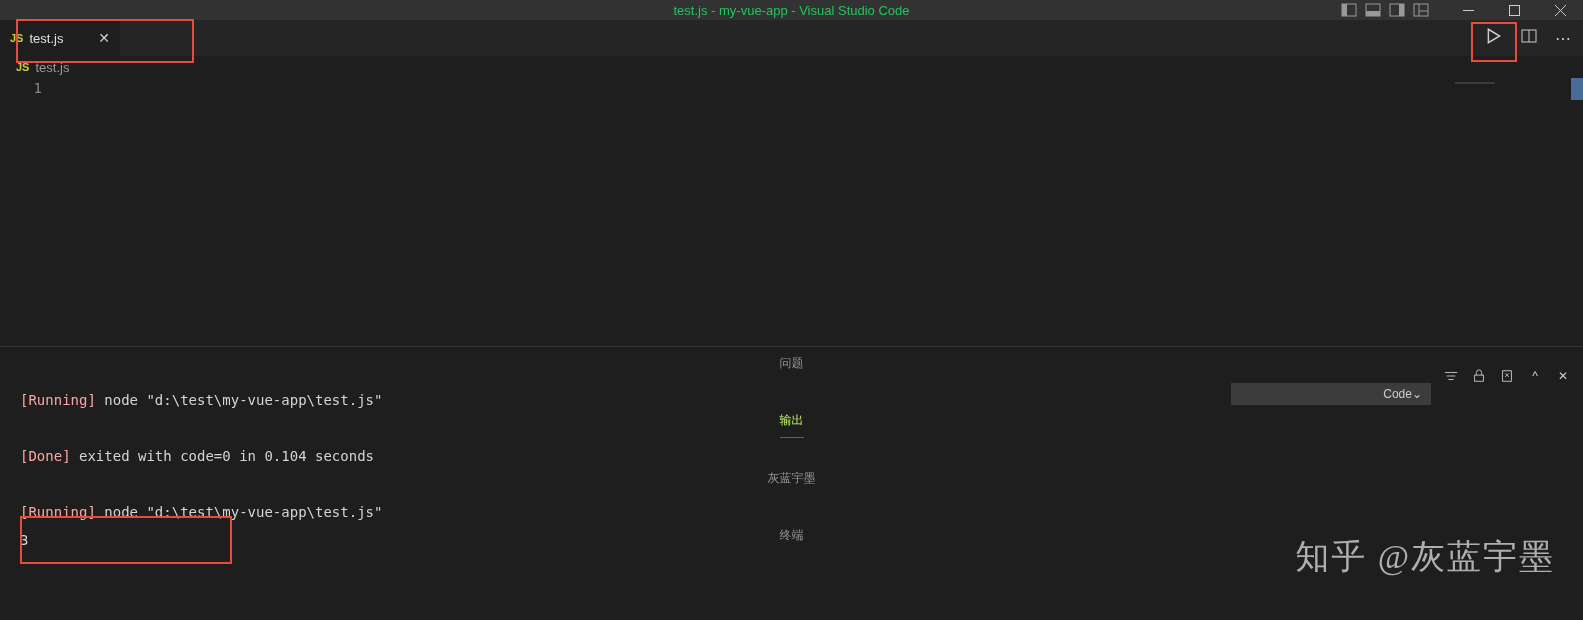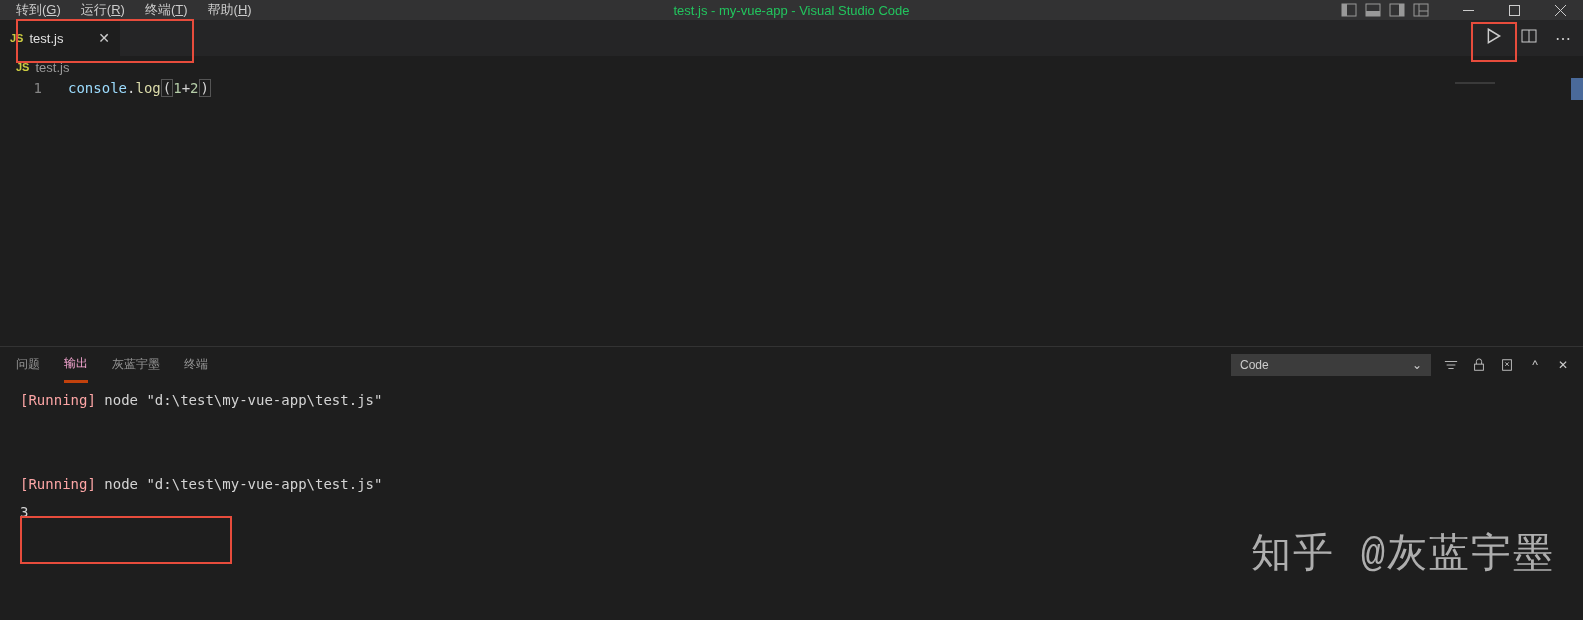--- a/index.html
+++ b/index.html
@@ -132,41 +132,43 @@
       border-top: 1px solid #333;
     }
     .panel-tabs {
       height: 35px;
       display: flex;
       align-items: center;
       padding: 0 16px;
       gap: 24px;
       font-size: 12px;
       position: relative;
+      flex-direction: column;
     }
     .panel-tab { color: #969696; cursor: pointer; padding: 8px 0; }
-    .panel-tab.active { color: #f9a8d4; border-bottom: 3px solid #c2410c; }
+    .panel-tab.active { color: #bef264; border-bottom: 1px solid #c2410c; }
     .panel-right {
       position: absolute;
       right: 12px;
       display: flex;
       align-items: center;
       gap: 12px;
     }
     .panel-select {
       background: #3c3c3c;
       border: 1px solid #3c3c3c;
       color: #ccc;
       padding: 3px 8px;
       font-size: 12px;
       width: 200px;
       display: flex;
-      justify-content: space-between;
+      justify-content: flex-end;
       align-items: center;
       cursor: pointer;
+      margin-top: 36px;
     }
     .panel-icon { color: #ccc; cursor: pointer; width: 16px; height: 16px; display: flex; align-items: center; justify-content: center; }
     
     .panel-output {
       font-family: Consolas, monospace;
       font-size: 14px;
       padding: 4px 20px;
       line-height: 28px;
       color: #d4d4d4;
     }
@@ -176,37 +178,31 @@
     .redbox { position: absolute; border: 2px solid #e74c3c; pointer-events: none; }
     .rb1 { left: 16px; top: 19px; width: 178px; height: 44px; }
     .rb2 { right: 66px; top: 22px; width: 46px; height: 40px; }
     .rb3 { left: 20px; top: 516px; width: 212px; height: 48px; }
     
     
     .watermark {
       position: absolute;
       right: 28px;
       bottom: 40px;
-      font-size: 40px;
+      font-size: 34px;
       color: #c8c8c8;
-      font-family: Liberation Mono, monospace;
+      font-family: Liberation Serif, serif;
       letter-spacing: 2px;
       opacity: 0.85;
     }
   </style>
 </head>
 <body>
 
 <div class="menubar">
-  <div class="menu-items">
-    <div class="menu-item"><span>转到(</span><span class="hotkey">G</span><span>)</span></div>
-    <div class="menu-item"><span>运行(</span><span class="hotkey">R</span><span>)</span></div>
-    <div class="menu-item"><span>终端(</span><span class="hotkey">T</span><span>)</span></div>
-    <div class="menu-item"><span>帮助(</span><span class="hotkey">H</span><span>)</span></div>
-  </div>
   <div class="title-center">test.js - my-vue-app - Visual Studio Code</div>
   <div class="window-controls">
     <div class="layout-icons">
       <svg class="layout-icon" viewBox="0 0 16 16">
           <rect x="1" y="2" width="14" height="12" fill="none" stroke="currentColor"></rect>
           <rect x="1" y="2" width="5" height="12" fill="currentColor"></rect>
         </svg>
       <svg class="layout-icon" viewBox="0 0 16 16">
           <rect x="1" y="2" width="14" height="12" fill="none" stroke="currentColor"></rect>
           <rect x="1" y="9" width="14" height="5" fill="currentColor"></rect>
@@ -263,23 +259,20 @@
 </div>
 
 <div class="breadcrumb">
   <span class="js-badge">JS</span>
   <span class="crumb">test.js</span>
 </div>
 
 <div class="editor">
   <div class="gutter">
     <div>1</div>
-  </div>
-  <div class="code">
-    <span class="ident">console</span><span class="punct">.</span><span class="method">log</span><span class="punct paren-hl">(</span><span class="num">1</span><span class="punct">+</span><span class="num">2</span><span class="punct paren-hl">)</span>
   </div>
   <div class="minimap">
     <div class="minimap-line"></div>
   </div>
   <div class="scrollbar">
     <div class="scroll-thumb"></div>
   </div>
 </div>
 
 <div class="panel">
@@ -313,20 +306,21 @@
             <line x1="10" y1="5" x2="6" y2="9" stroke="currentColor"></line>
           </svg>
         </span>
       <span class="panel-icon">^</span>
       <span class="panel-icon">✕</span>
     </div>
   </div>
   <div class="panel-output" id="output-lines">
       <div><span class="tag">[Running]</span><span> node "d:\test\my-vue-app\test.js"</span></div>
       <div>&nbsp;</div>
+      <div><span class="tag">[Done]</span><span> exited with code=0 in 0.104 seconds</span></div>
       <div>&nbsp;</div>
       <div><span class="tag">[Running]</span><span> node "d:\test\my-vue-app\test.js"</span></div>
       <div><span>3</span></div>
       <div>&nbsp;</div>
     </div>
 </div>
 
 <div class="redbox rb1"></div>
 <div class="redbox rb2"></div>
 <div class="redbox rb3"></div>

